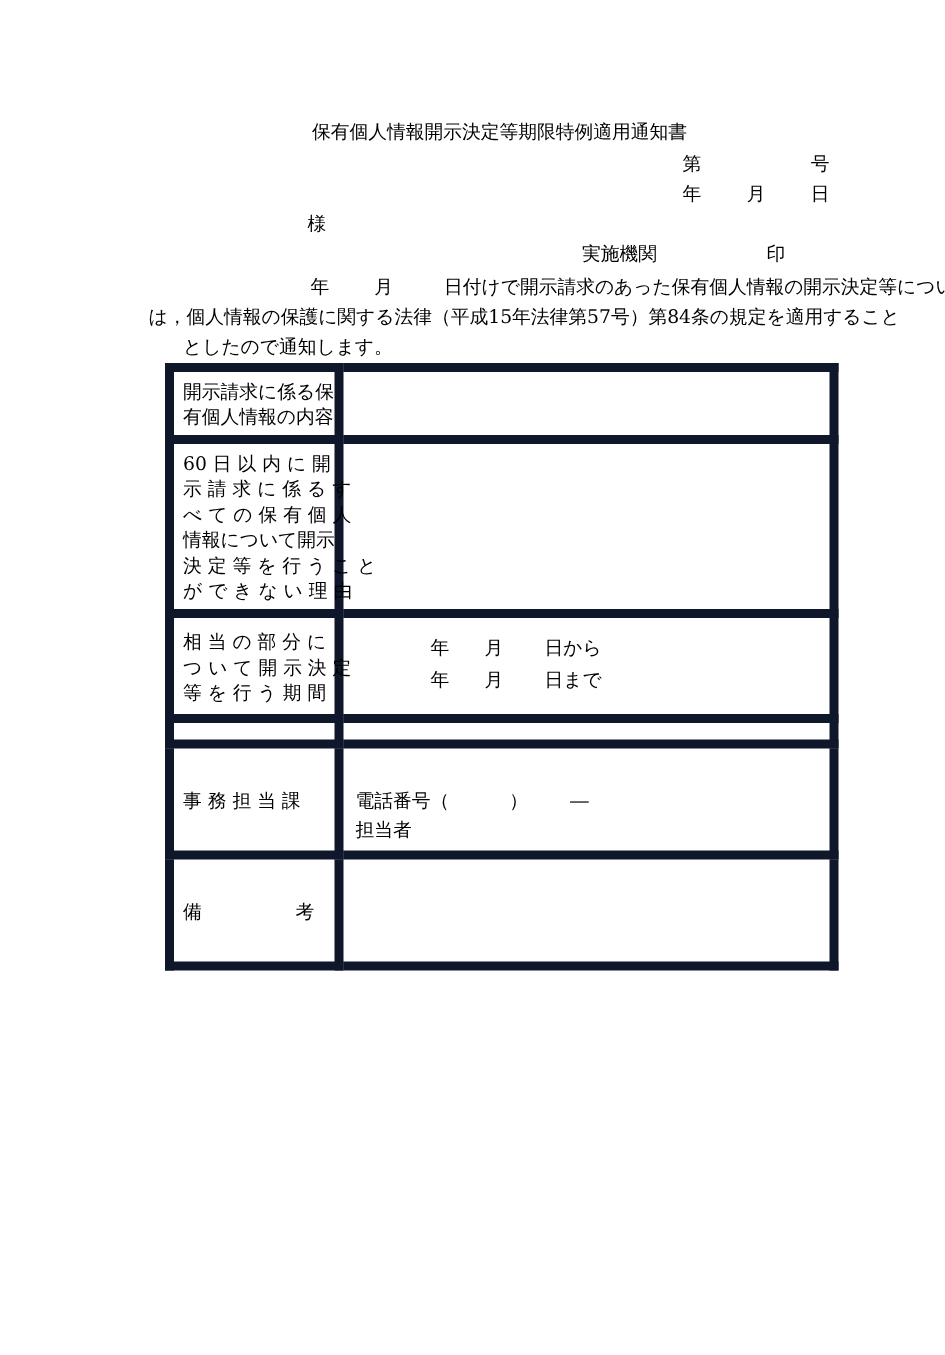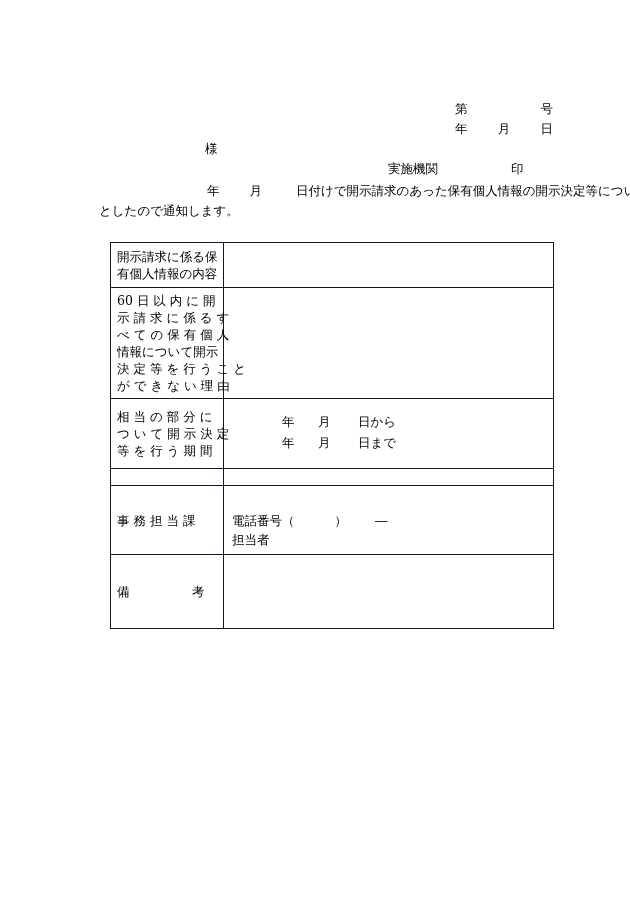--- a/index.html
+++ b/index.html
@@ -93,40 +93,40 @@
   .body-text {
     position: absolute;
     left: 99px;
     top: 181px;
     width: 455px;
     font-size: 12.5px;
     line-height: 20px;
   }
   .body-text .l1 { display: block; white-space: nowrap; }
   .body-text .l2 { display: block; white-space: nowrap; }
-  .body-text .l3 { display: block; white-space: nowrap; }
+  .body-text .l3 { display: block; white-space: nowrap; margin-left: 23px; }
   .indent-date {
     display: inline-block;
     width: 108px;
   }
   .gap-y { display: inline-block; width: 30px; }
   .gap-m { display: inline-block; width: 34px; }
 
   
   .form-table {
     position: absolute;
     left: 110px;
     top: 242px;
     width: 443px;
     border-collapse: collapse;
     table-layout: fixed;
     font-size: 12.5px;
   }
   .form-table td {
-    border: 1px solid #0f172a;
+    border: 6px solid #0f172a;
     padding: 0;
     vertical-align: middle;
   }
   .col-label { width: 113px; }
   .col-value { width: 330px; }
 
   .lbl {
     padding: 4px 6px;
     line-height: 17px;
   }
@@ -173,20 +173,21 @@
   .r-remarks      { height: 74px; }
 
   .vtop { vertical-align: top; }
 </style>
 </head>
 <body>
 
 <div id="page">
 
 
+  <div class="doc-title">保有個人情報開示決定等期限特例適用通知書</div>
 
   <div class="number-line">
     <span>第</span>
     <span>号</span>
   </div>
 
   <div class="date-line">
     <span>年</span>
     <span>月</span>
     <span>日</span>
@@ -196,20 +197,21 @@
 
   <div class="agency-line">
     <span>実施機関</span>
   </div>
   <div class="seal-mark">印</div>
 
   <div class="body-text">
     <span class="l1">
       <span class="indent-date"></span><span>年</span><span class="gap-y"></span><span>月</span><span class="gap-m"></span><span>日付けで開示請求のあった保有個人情報の開示決定等について</span>
     </span>
+    <span class="l2">は，個人情報の保護に関する法律（平成15年法律第57号）第84条の規定を適用すること</span>
     <span class="l3">としたので通知します。</span>
   </div>
 
   <table class="form-table">
     <colgroup>
       <col class="col-label">
       <col class="col-value">
     </colgroup>
     <tbody>
 

